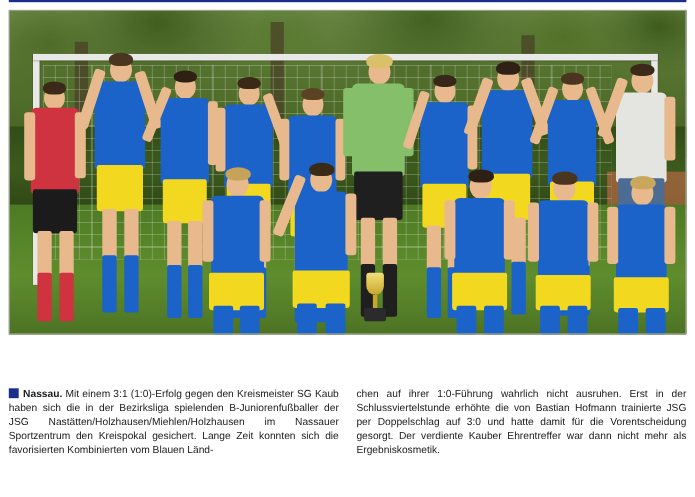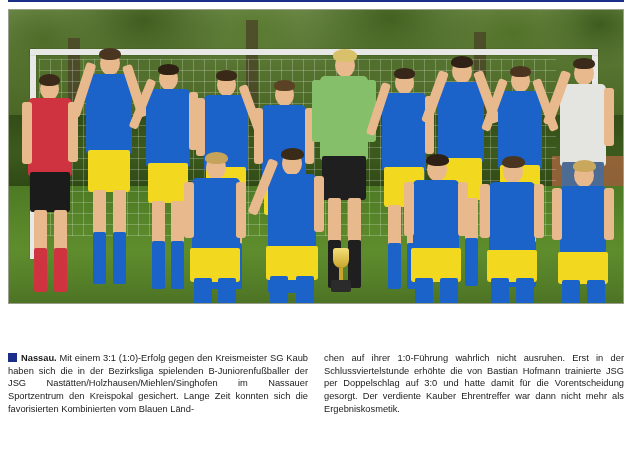--- a/index.html
+++ b/index.html
@@ -420,20 +420,20 @@
         <div class="sock" style="left:35px; top:116px; width:18px; height:24px; background:#1b63c8;"></div>
       </div>
 
     </div>
     <div class="photo-border"></div>
   </div>
 
   <div class="article">
     <div class="col">
       <span class="lead-marker"></span><span class="lead-place">Nassau.</span>
-      <span>Mit einem 3:1 (1:0)-Erfolg gegen den Kreismeister SG Kaub haben sich die in der Bezirksliga spielenden B-Juniorenfußballer der JSG Nastätten/Holzhausen/Miehlen/Singhofen im Nassauer Sportzentrum den Kreispokal gesichert. Lange Zeit konnten sich die favorisierten Kombinierten vom Blauen Länd-</span>
+      <span>Mit einem 3:1 (1:0)-Erfolg gegen den Kreismeister SG Kaub haben sich die in der Bezirksliga spielenden B-Juniorenfußballer der JSG Nastätten/Holzhausen/Miehlen/Holzhausen im Nassauer Sportzentrum den Kreispokal gesichert. Lange Zeit konnten sich die favorisierten Kombinierten vom Blauen Länd-</span>
     </div>
     <div class="col">
       <span>chen auf ihrer 1:0-Führung wahrlich nicht ausruhen. Erst in der Schlussviertelstunde erhöhte die von Bastian Hofmann trainierte JSG per Doppelschlag auf 3:0 und hatte damit für die Vorentscheidung gesorgt. Der verdiente Kauber Ehrentreffer war dann nicht mehr als Ergebniskosmetik.</span>
     </div>
   </div>
 
 </div>
 
 </body></html>

